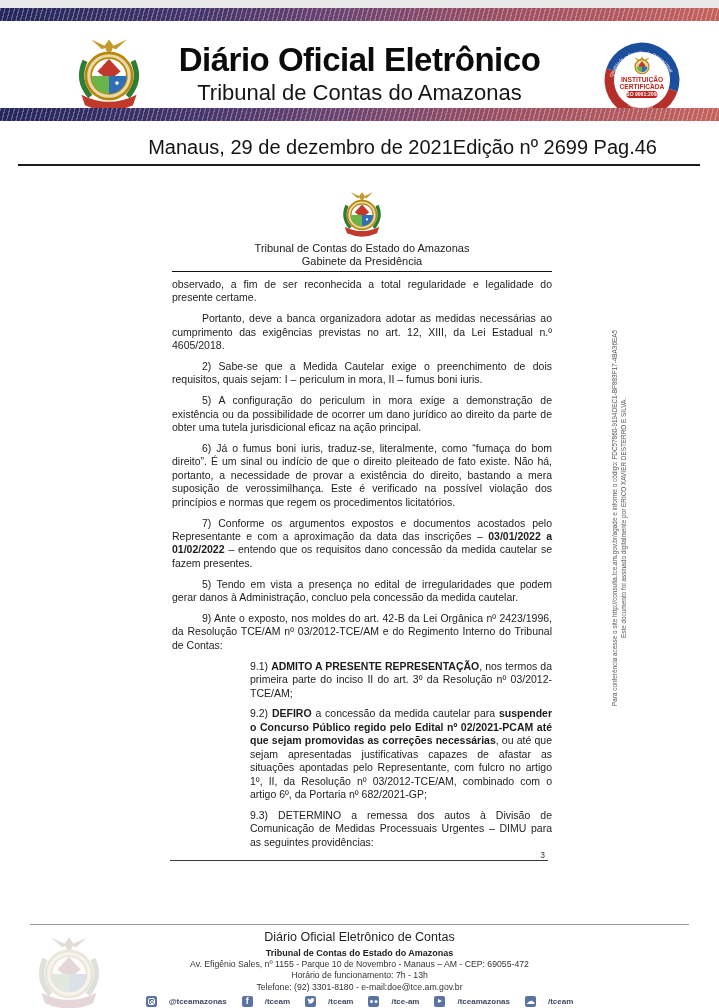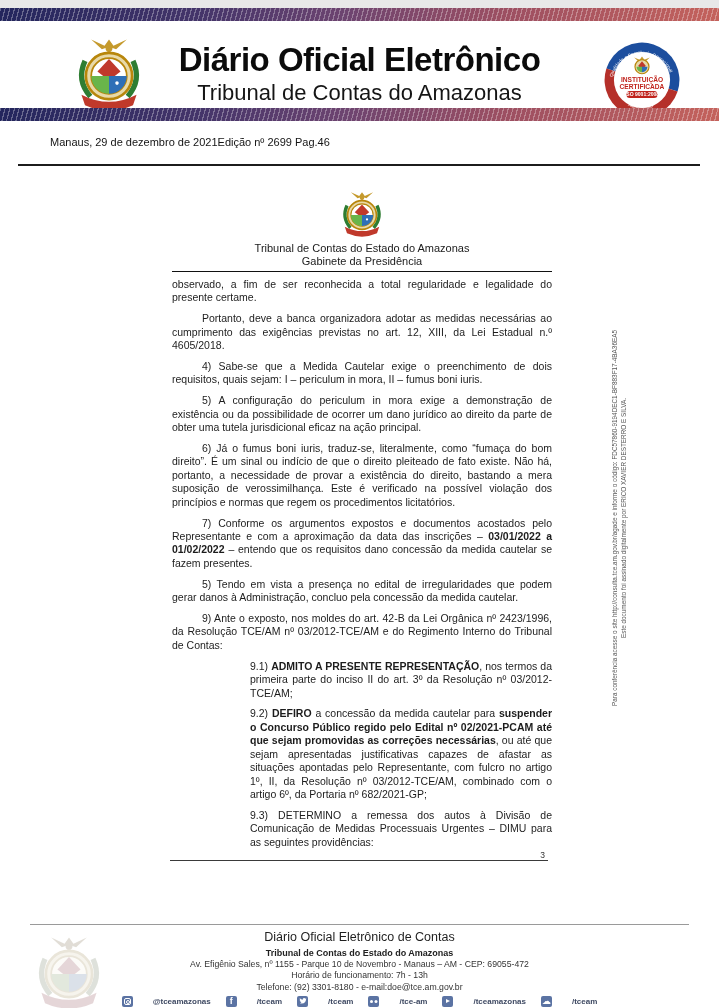--- a/index.html
+++ b/index.html
@@ -17,21 +17,21 @@
   
   .header{position:absolute;top:13px;left:0;right:0;height:87px;background:#fff;}
   .coa-header{position:absolute;left:60px;top:15px;width:98px;height:80px;}
   .titles{position:absolute;left:165px;right:165px;top:21px;text-align:center;}
   .gz-title{margin:0;font-size:33px;line-height:36px;font-weight:bold;color:#0b0b0b;letter-spacing:-.5px;}
   .gz-sub{margin:2px 0 0;font-size:22px;line-height:25px;font-weight:400;color:#151515;}
   .badge{position:absolute;right:38px;top:20px;width:78px;height:78px;}
 
   
   .dateline{position:absolute;top:128px;left:50px;right:62px;display:flex;
-            justify-content:flex-start;font-size:11px;color:#141414;}
+            justify-content:flex-end;font-size:20px;color:#141414;}
   .rule1{position:absolute;top:156px;left:18px;right:19px;border-top:2px solid #1c1c1c;}
 
   
   .content{position:absolute;left:172px;top:182px;width:380px;}
   .doc-crest{width:58px;height:50px;margin:0 auto 2px;display:block;}
   .org1,.org2{text-align:center;font-size:11px;line-height:13px;color:#1a1a1a;}
   .rule2{border-top:1.6px solid #111;margin:3px 0 6px;}
   .p{font-size:10.5px;line-height:13.4px;text-align:justify;margin:0 0 7.5px;
      text-indent:30px;color:#1c1c1c;}
   .p.first{text-indent:0;}
@@ -50,21 +50,21 @@
 
   
   .footer{position:absolute;left:0;right:0;top:916px;height:84px;}
   .footer-topline{border-top:1px solid #9a9a9a;margin:0 30px;}
   .wm{position:absolute;left:24px;top:10px;width:90px;height:80px;opacity:.22;}
   .fc{text-align:center;margin-top:5px;position:relative;}
   .f-title{font-size:12.5px;font-weight:normal;color:#1f1f1f;line-height:15px;}
   .f-org{font-size:9px;font-weight:bold;color:#222;line-height:12px;margin-top:2px;}
   .f-line{font-size:8.7px;color:#333;line-height:11.3px;}
   .social{display:flex;justify-content:center;gap:15px;margin-top:3px;align-items:center;}
-  .soc{display:flex;align-items:center;gap:20px;font-size:8px;font-weight:bold;color:#3f4a63;}
+  .soc{display:flex;align-items:center;gap:12px;font-size:8px;font-weight:bold;color:#3f4a63;}
   .ic{width:11px;height:11px;border-radius:2px;background:#5b73a3;position:relative;
       display:inline-flex;align-items:center;justify-content:center;color:#fff;flex:0 0 auto;}
   .ig-frame{width:5px;height:5px;border:1px solid #fff;border-radius:2px;position:relative;}
   .ig-frame::after{content:"";position:absolute;left:1.5px;top:1.5px;width:2px;height:2px;
       border:.8px solid #fff;border-radius:50%;}
   .fb-f{font-size:9px;font-weight:bold;line-height:1;}
   .play{width:0;height:0;border-left:4px solid #fff;border-top:2.5px solid transparent;
       border-bottom:2.5px solid transparent;margin-left:1px;}
   .fl-dot{width:3px;height:3px;border-radius:50%;background:#fff;box-shadow:4.5px 0 0 #fff;
       margin-right:4.5px;}
@@ -145,21 +145,21 @@
       <path d="M50 45 L70 45 A20 20 0 0 1 50 65 Z" fill="#2e6fb7"></path>
       <circle cx="59" cy="53" r="2" fill="#fff"></circle>
       <path d="M19 66 Q50 82 81 66 L77 78 Q50 90 23 78 Z" fill="#c0392b"></path>
     </svg>
     <div class="org1">Tribunal de Contas do Estado do Amazonas</div>
     <div class="org2">Gabinete da Presidência</div>
     <div class="rule2"></div>
     <div>
         <div class="p first"><span>observado, a fim de ser reconhecida a total regularidade e legalidade do presente certame.</span></div>
         <div class="p "><span>Portanto, deve a banca organizadora adotar as medidas necessárias ao cumprimento das exigências previstas no art. 12, XIII, da Lei Estadual n.º 4605/2018.</span></div>
-        <div class="p "><span>4) Sabe-se que a Medida Cautelar exige o preenchimento de dois requisitos, quais sejam: I – periculum in mora, II – fumus boni iuris.</span></div>
+        <div class="p "><span>2) Sabe-se que a Medida Cautelar exige o preenchimento de dois requisitos, quais sejam: I – periculum in mora, II – fumus boni iuris.</span></div>
         <div class="p "><span>5) A configuração do periculum in mora exige a demonstração de existência ou da possibilidade de ocorrer um dano jurídico ao direito da parte de obter uma tutela jurisdicional eficaz na ação principal.</span></div>
         <div class="p "><span>6) Já o fumus boni iuris, traduz-se, literalmente, como “fumaça do bom direito”. É um sinal ou indício de que o direito pleiteado de fato existe. Não há, portanto, a necessidade de provar a existência do direito, bastando a mera suposição de verossimilhança. Este é verificado na possível violação dos princípios e normas que regem os procedimentos licitatórios.</span></div>
         <div class="p "><span>7) Conforme os argumentos expostos e documentos acostados pelo Representante e com a aproximação da data das inscrições – </span><span class="b">03/01/2022 a 01/02/2022</span><span> – entendo que os requisitos dano concessão da medida cautelar se fazem presentes.</span></div>
         <div class="p "><span>5) Tendo em vista a presença no edital de irregularidades que podem gerar danos à Administração, concluo pela concessão da medida cautelar.</span></div>
         <div class="p "><span>9) Ante o exposto, nos moldes do art. 42-B da Lei Orgânica nº 2423/1996, da Resolução TCE/AM nº 03/2012-TCE/AM e do Regimento Interno do Tribunal de Contas:</span></div>
         <div class="p sub"><span>9.1) </span><span class="b">ADMITO A PRESENTE REPRESENTAÇÃO</span><span>, nos termos da primeira parte do inciso II do art. 3º da Resolução nº 03/2012-TCE/AM;</span></div>
         <div class="p sub"><span>9.2) </span><span class="b">DEFIRO</span><span> a concessão da medida cautelar para </span><span class="b">suspender o Concurso Público regido pelo Edital nº 02/2021-PCAM até que sejam promovidas as correções necessárias</span><span>, ou até que sejam apresentadas justificativas capazes de afastar as situações apontadas pelo Representante, com fulcro no artigo 1º, II, da Resolução nº 03/2012-TCE/AM, combinado com o artigo 6º, da Portaria nº 682/2021-GP;</span></div>
         <div class="p sub"><span>9.3) DETERMINO a remessa dos autos à Divisão de Comunicação de Medidas Processuais Urgentes – DIMU para as seguintes providências:</span></div>
       </div>
   </div>

